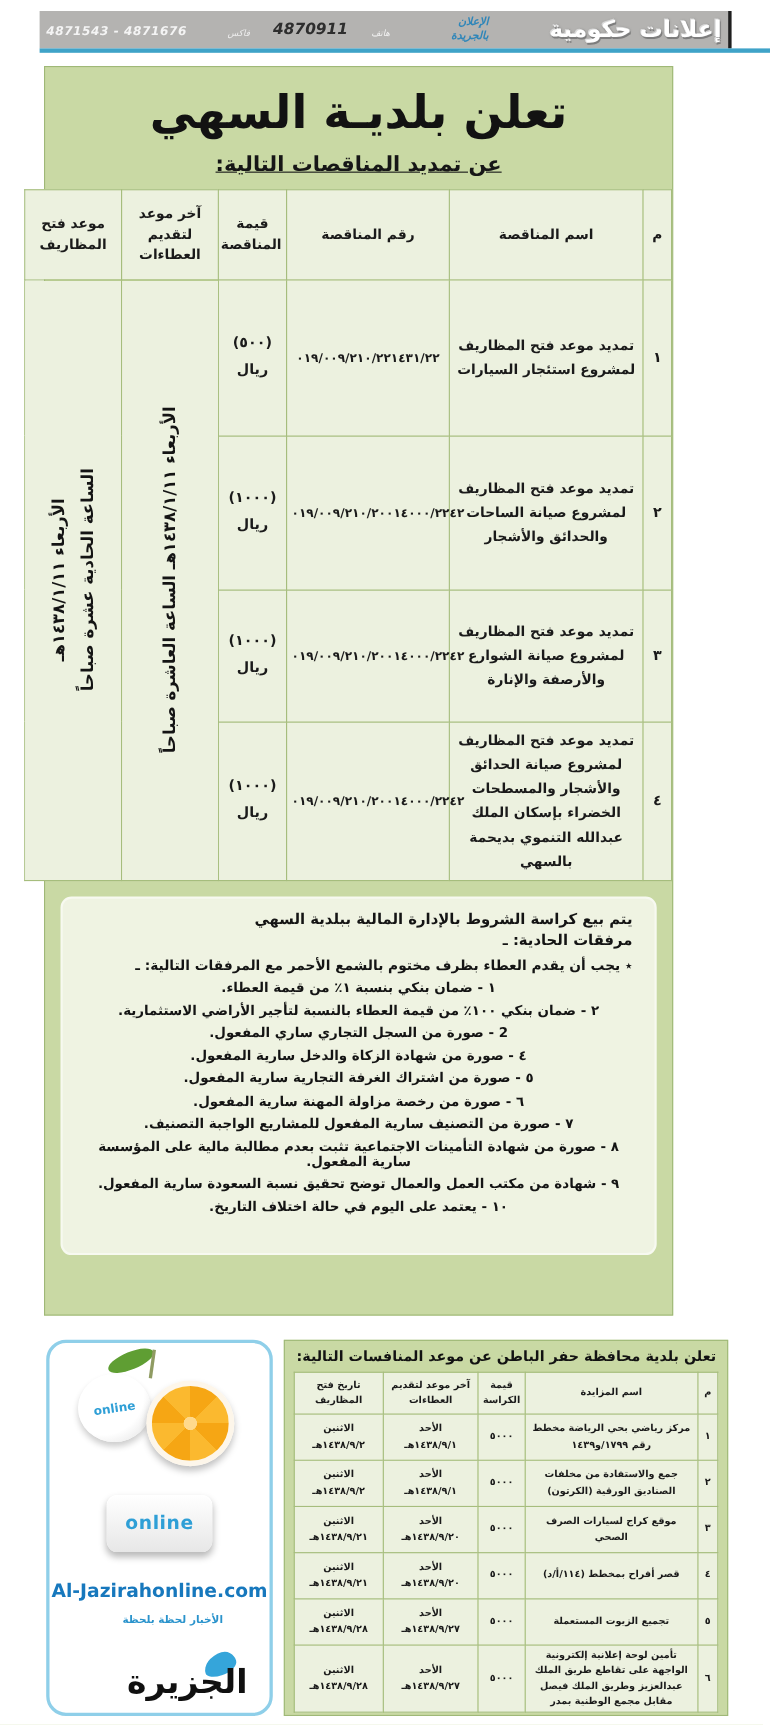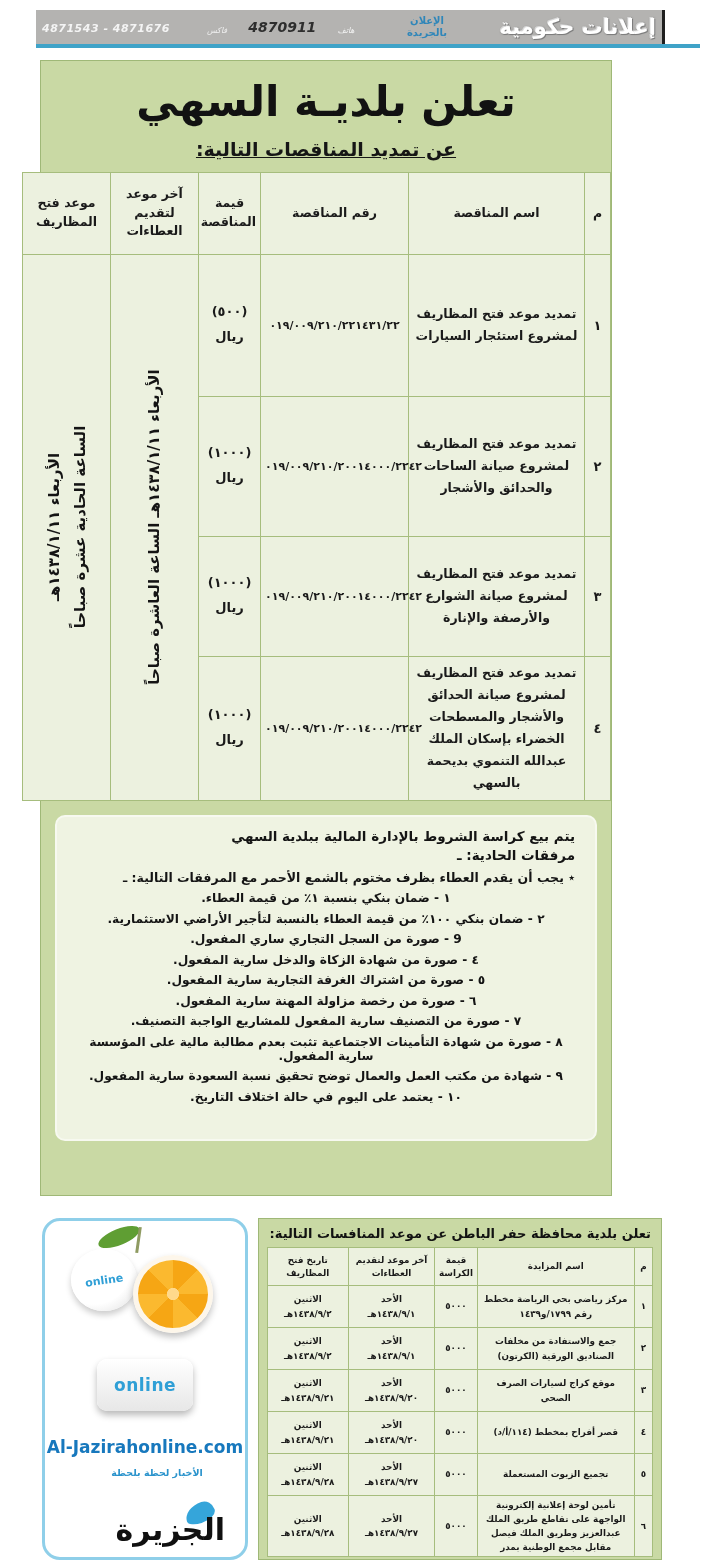--- a/index.html
+++ b/index.html
@@ -14,22 +14,22 @@
     display:flex;align-items:center;justify-content:space-between;
     padding:0 6px;box-sizing:border-box;
   }
   .cyanline{position:absolute;left:36px;top:44px;width:664px;height:4px;background:#3fa3c8;}
   .gov-title{
     font-size:21px;font-weight:bold;color:#ffffff;white-space:nowrap;
     text-shadow:1px 1px 0 #7d7d7d,-1px -1px 0 #d9d9d9,0 0 2px #666;
     letter-spacing:1px;
   }
   .center-note{
-    color:#2f86b9;font-size:10px;font-weight:bold;text-align:center;
-    white-space:pre-line;line-height:1.25;
+    color:#2f86b9;font-size:10px;font-weight:bold;
+    white-space:pre-line;line-height:1.25;font-style:italic;
   }
   .phones{direction:ltr;display:flex;align-items:flex-end;gap:21px;font-style:italic;}
   .fax-nums{color:#f4f4f4;font-size:11px;font-weight:bold;letter-spacing:.5px;}
   .fax-label{color:#eeeeee;font-size:8px;margin-left:16px;}
   .main-num{color:#2e2e2e;font-size:14px;font-weight:bold;}
   .main-label{color:#f2f2f2;font-size:8px;}
 
   
   .box1{
     position:absolute;left:40px;top:60px;width:572px;height:1136px;
@@ -202,21 +202,21 @@
       </tbody>
   </table>
 
   <div class="conds">
     <p class="c-head">يتم بيع كراسة الشروط بالإدارة المالية ببلدية السهي</p>
     <p class="c-head">مرفقات الحادية: ـ</p>
     <p class="c-bullet">٭ يجب أن يقدم العطاء بظرف مختوم بالشمع الأحمر مع المرفقات التالية: ـ</p>
     <div id="cond-items">
         <p class="c-item">١ - ضمان بنكي بنسبة ١٪ من قيمة العطاء.</p>
         <p class="c-item">٢ - ضمان بنكي ١٠٠٪ من قيمة العطاء بالنسبة لتأجير الأراضي الاستثمارية.</p>
-        <p class="c-item">9 - صورة من السجل التجاري ساري المفعول.</p>
+        <p class="c-item">2 - صورة من السجل التجاري ساري المفعول.</p>
         <p class="c-item">٤ - صورة من شهادة الزكاة والدخل سارية المفعول.</p>
         <p class="c-item">٥ - صورة من اشتراك الغرفة التجارية سارية المفعول.</p>
         <p class="c-item">٦ - صورة من رخصة مزاولة المهنة سارية المفعول.</p>
         <p class="c-item">٧ - صورة من التصنيف سارية المفعول للمشاريع الواجبة التصنيف.</p>
         <p class="c-item">٨ - صورة من شهادة التأمينات الاجتماعية تثبت بعدم مطالبة مالية على المؤسسة سارية المفعول.</p>
         <p class="c-item">٩ - شهادة من مكتب العمل والعمال توضح تحقيق نسبة السعودة سارية المفعول.</p>
         <p class="c-item">١٠ - يعتمد على اليوم في حالة اختلاف التاريخ.</p>
       </div>
   </div>
 </section>

